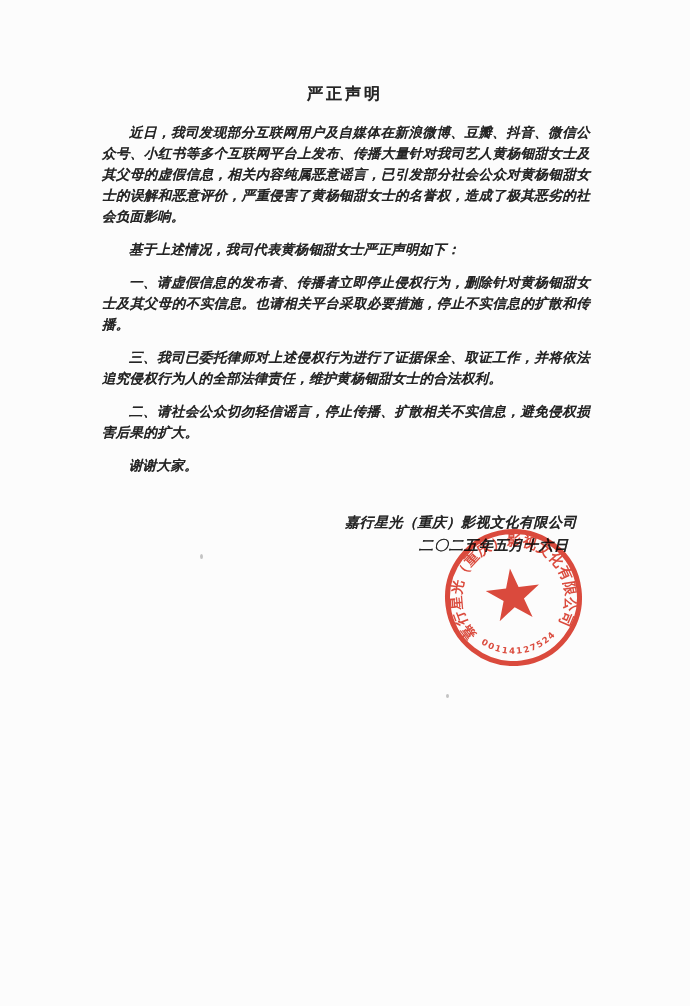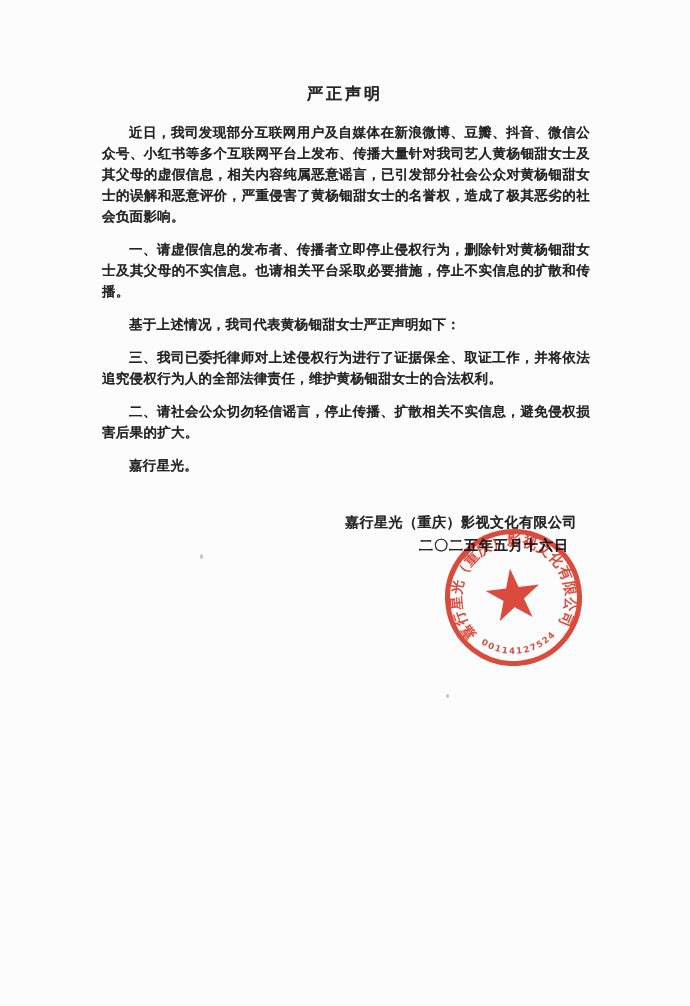--- a/index.html
+++ b/index.html
@@ -23,20 +23,21 @@
     padding-top: 84px;
     text-align: center;
     font-size: 16px;
     line-height: 20px;
     font-weight: 700;
     letter-spacing: 3px;
     text-shadow: 0 0 0.5px rgba(20,20,20,0.6);
   }
   .doc-body {
     margin: 18px 100px 0 102px;
+    font-style: italic;
   }
   .doc-body p {
     font-size: 13.5px;
     line-height: 21px;
     font-weight: 600;
     text-indent: 2em;
     text-align: justify;
     margin-bottom: 12px;
     letter-spacing: 0.3px;
     text-shadow: 0 0 0.5px rgba(20,20,20,0.45);
@@ -89,25 +90,25 @@
 </style>
 </head>
 <body>
 
 <div class="page">
 
   <h1 class="doc-title">严正声明</h1>
 
   <div class="doc-body">
     <p>近日，我司发现部分互联网用户及自媒体在新浪微博、豆瓣、抖音、微信公众号、小红书等多个互联网平台上发布、传播大量针对我司艺人黄杨钿甜女士及其父母的虚假信息，相关内容纯属恶意谣言，已引发部分社会公众对黄杨钿甜女士的误解和恶意评价，严重侵害了黄杨钿甜女士的名誉权，造成了极其恶劣的社会负面影响。</p>
+    <p>基于上述情况，我司代表黄杨钿甜女士严正声明如下：</p>
     <p>一、请虚假信息的发布者、传播者立即停止侵权行为，删除针对黄杨钿甜女士及其父母的不实信息。也请相关平台采取必要措施，停止不实信息的扩散和传播。</p>
-    <p>基于上述情况，我司代表黄杨钿甜女士严正声明如下：</p>
     <p>三、我司已委托律师对上述侵权行为进行了证据保全、取证工作，并将依法追究侵权行为人的全部法律责任，维护黄杨钿甜女士的合法权利。</p>
     <p>二、请社会公众切勿轻信谣言，停止传播、扩散相关不实信息，避免侵权损害后果的扩大。</p>
-    <p class="thanks-line">嘉行星光。</p>
+    <p class="thanks-line">谢谢大家。</p>
 
     <div class="signature-block">
       <div class="signature-company">嘉行星光（重庆）影视文化有限公司</div>
       <div class="signature-date">二〇二五年五月十六日</div>
     </div>
   </div>
 
   <div class="seal">
     <svg viewBox="0 0 140 140" xmlns="http://www.w3.org/2000/svg">
       <defs>

